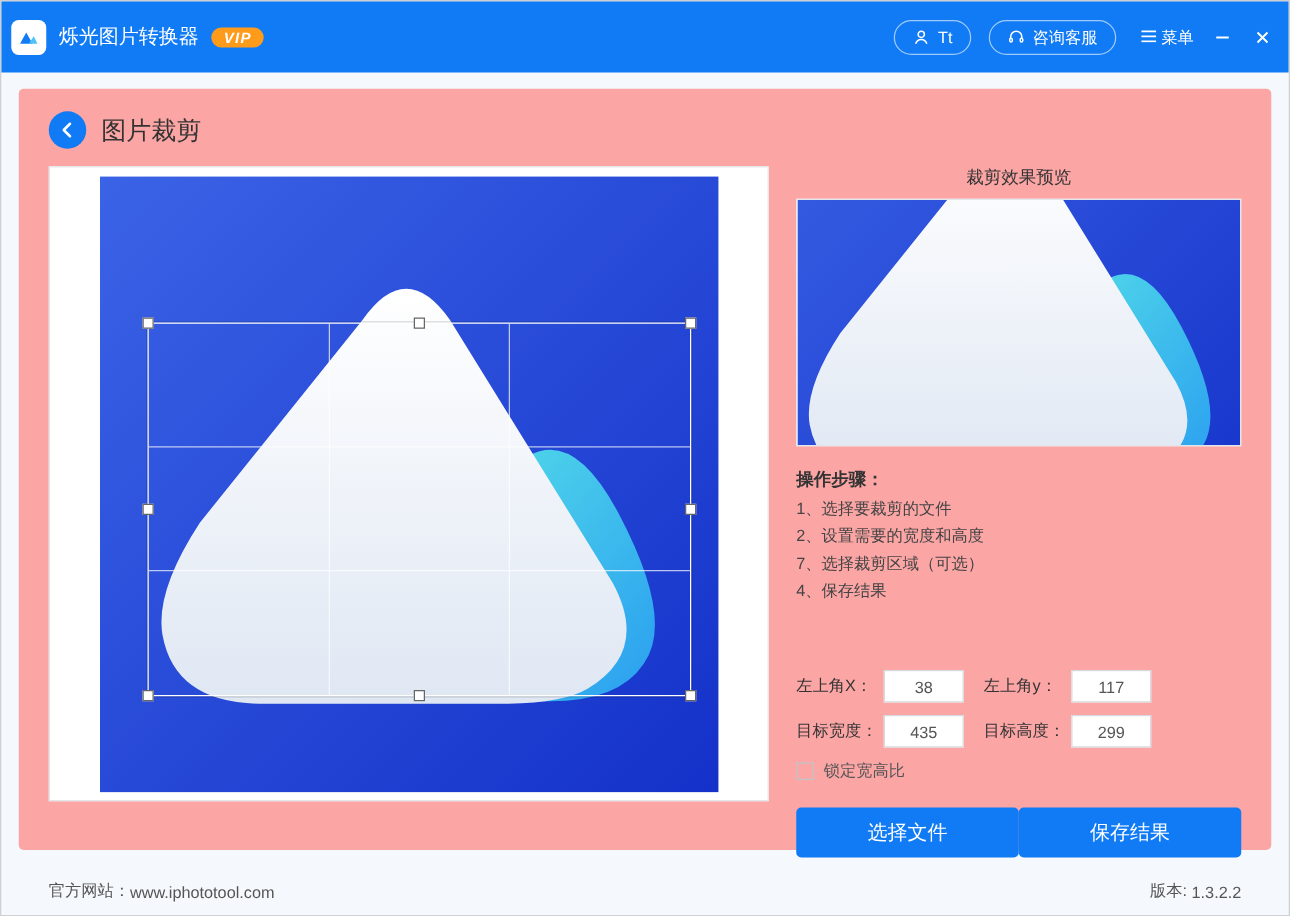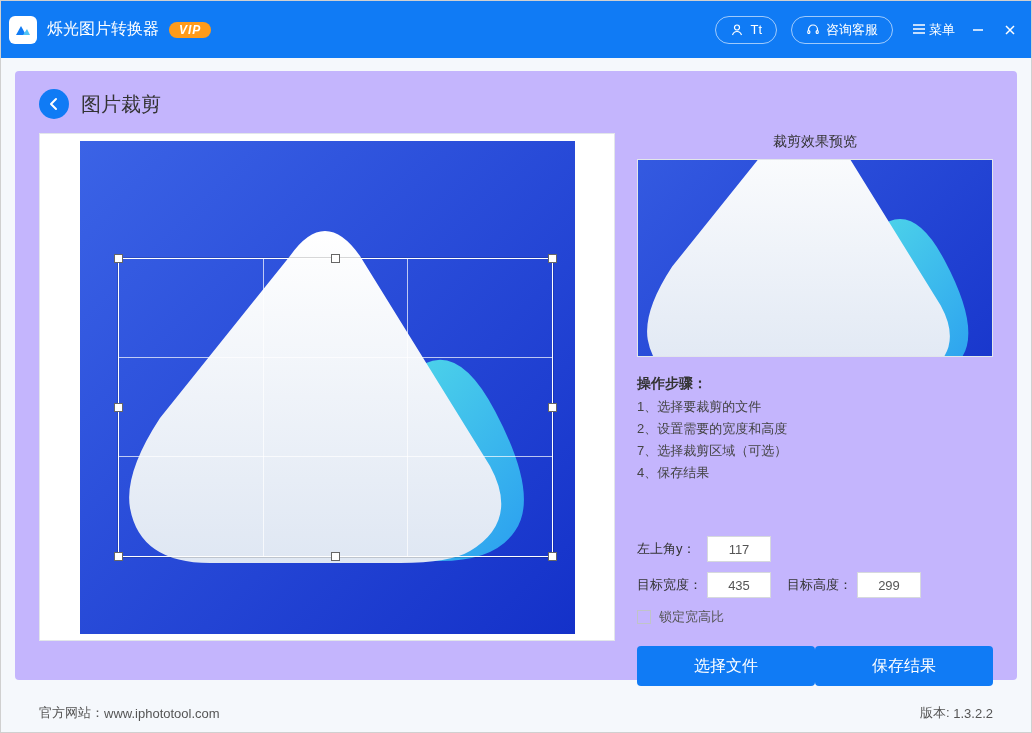--- a/index.html
+++ b/index.html
@@ -8,21 +8,21 @@
     .app-logo { width:28px; height:28px; background:#fff; border-radius:6px; display:flex; align-items:center; justify-content:center; margin-right:10px; }
     .app-logo svg{display:block}
     .app-title { font-size:16px; font-weight:500; margin-right:10px; }
     .vip-badge { background:#ff9b1a; color:#fff; font-size:12px; font-weight:700; padding:1px 10px; border-radius:10px; font-style:italic; letter-spacing:1px;}
     .tbar-spacer{flex:1}
     .pill { height:28px; border:1px solid rgba(255,255,255,.6); border-radius:14px; display:flex; align-items:center; padding:0 14px; font-size:13px; margin-right:14px; cursor:pointer; }
     .pill svg{margin-right:6px}
     .tbar-btn { width:26px; height:26px; display:flex; align-items:center; justify-content:center; cursor:pointer; margin-left:6px; color:#fff; font-size:13px;}
     .menu-label{font-size:13px;margin-right:4px;display:flex;align-items:center;}
     .menu-ham{display:inline-block;margin-right:4px}
-    .main { position:absolute; top:70px; left:14px; right:14px; bottom:52px; background:#c4b5fd; border-radius:4px; padding:18px 24px 16px; }
+    .main { position:absolute; top:70px; left:14px; right:14px; bottom:52px; background:#fca5a5; border-radius:4px; padding:18px 24px 16px; }
     .page-head{display:flex;align-items:center;margin-bottom:14px}
     .back-btn{width:30px;height:30px;border-radius:50%;background:#107bf5;display:flex;align-items:center;justify-content:center;margin-right:12px;cursor:pointer}
     .page-title{font-size:20px;color:#333;font-weight:500}
     .cols{display:flex;gap:22px}
     .left{flex:0 0 576px}
     .editor{width:576px;height:508px;border:1px solid #e2e6ea;position:relative;background:#fff;display:flex;align-items:center;justify-content:center}
     .canvas{width:495px;height:493px;position:relative;overflow:hidden}
     .sel{position:absolute;border:1px solid #fff;box-shadow:0 0 0 1px rgba(0,0,0,.15);}
     .sel .g{position:absolute;background:rgba(255,255,255,.7)}
     .sel .gv{top:0;bottom:0;width:1px}
@@ -162,20 +162,24 @@
       <div class="steps" id="steps">
           <div>1、选择要裁剪的文件</div>
           <div>2、设置需要的宽度和高度</div>
           <div>7、选择裁剪区域（可选）</div>
           <div>4、保存结果</div>
         </div>
 
       <div class="params">
         <div class="prow">
           <div class="pgroup">
+            <span class="plabel">左上角X：</span>
+            <input class="pinput" value="38" style="">
+          </div>
+          <div class="pgroup">
             <span class="plabel">左上角y：</span>
             <input class="pinput" value="117" style="">
           </div>
         </div>
         <div class="prow">
           <div class="pgroup">
             <span class="plabel">目标宽度：</span>
             <input class="pinput" value="435" style="">
           </div>
           <div class="pgroup">

